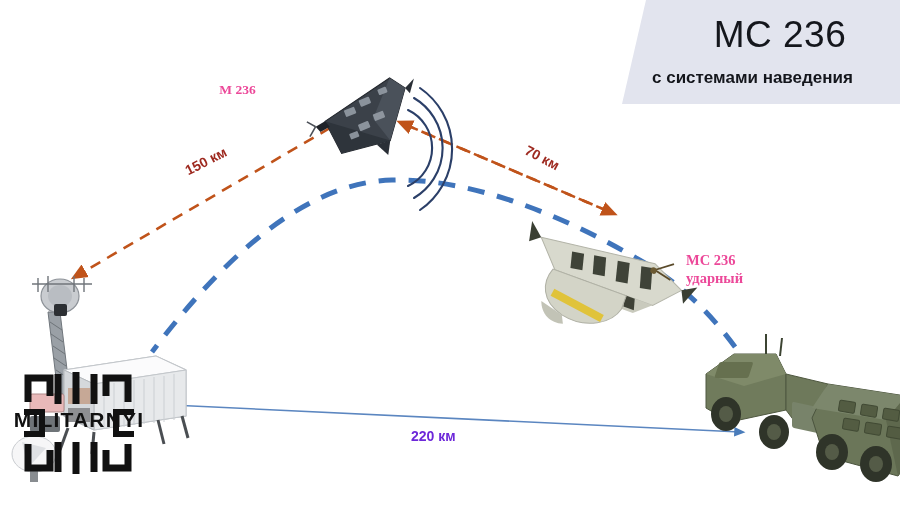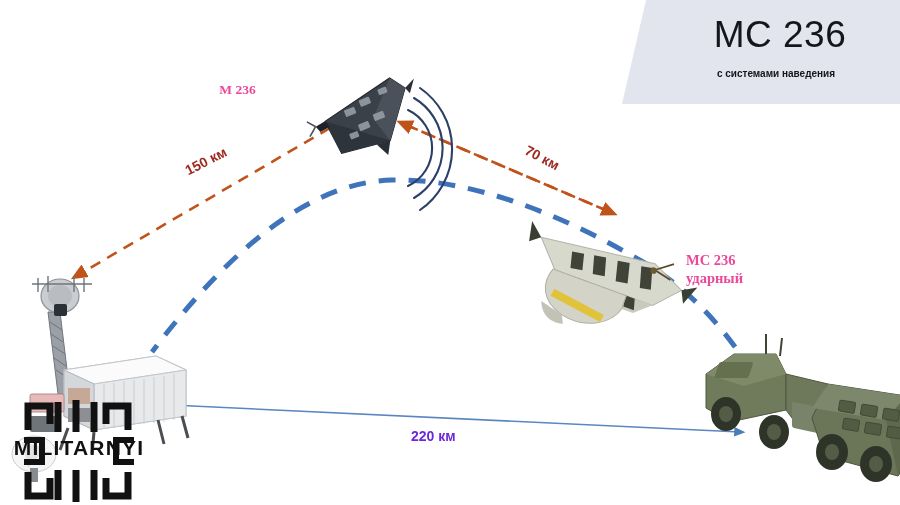--- a/index.html
+++ b/index.html
@@ -20,42 +20,42 @@
     position:absolute;left:622px;top:0px;width:278px;height:104px;
     background:#e2e4ee;
     clip-path:polygon(24px 0,278px 0,278px 104px,0 104px);
     -webkit-clip-path:polygon(24px 0,278px 0,278px 104px,0 104px);
   }
   .badge-title{
     position:absolute;left:660px;top:14px;width:240px;text-align:center;
     font-size:37px;font-weight:400;color:#14161c;letter-spacing:.5px;
   }
   .badge-sub{
-    position:absolute;left:652px;top:68px;width:248px;text-align:center;
-    font-size:10px;font-weight:700;color:#14161c;
+    position:absolute;left:652px;top:68px;width:248px;
+    font-size:17px;font-weight:700;color:#14161c;
   }
 
   
   .lbl{position:absolute;font-weight:700;color:#ec4899;line-height:1.25;font-family:Liberation Serif, serif;}
   .lbl-relay{left:165px;top:82px;width:145px;text-align:center;font-size:13.5px;}
   .lbl-strike{left:686px;top:251px;font-size:14.5px;}
 
   
   .dist{position:absolute;font-weight:700;white-space:nowrap;}
   .dist-150{left:186px;top:163px;font-size:14px;color:#9e2a20;
             transform:rotate(-27deg);transform-origin:left center;}
   .dist-70 {left:526px;top:141px;font-size:14px;color:#9e2a20;
             transform:rotate(28deg);transform-origin:left center;}
   .dist-220{left:411px;top:396px;font-size:14px;color:#6d28d9;margin-top:32px;}
 
   
   svg.layer{position:absolute;left:0;top:0;width:900px;height:505px;overflow:visible;}
 
   
-  .logo{position:absolute;left:6px;top:396px;width:146px;height:110px;}
+  .logo{position:absolute;left:6px;top:368px;width:146px;height:110px;}
   .logo-text{
     position:absolute;left:0;top:40px;width:146px;text-align:center;
     font-size:21px;font-weight:700;color:#111;letter-spacing:1.2px;
     font-family:"Liberation Sans","DejaVu Sans",sans-serif;
   }
 </style>
 </head>
 <body>
 
 <div id="stage">

